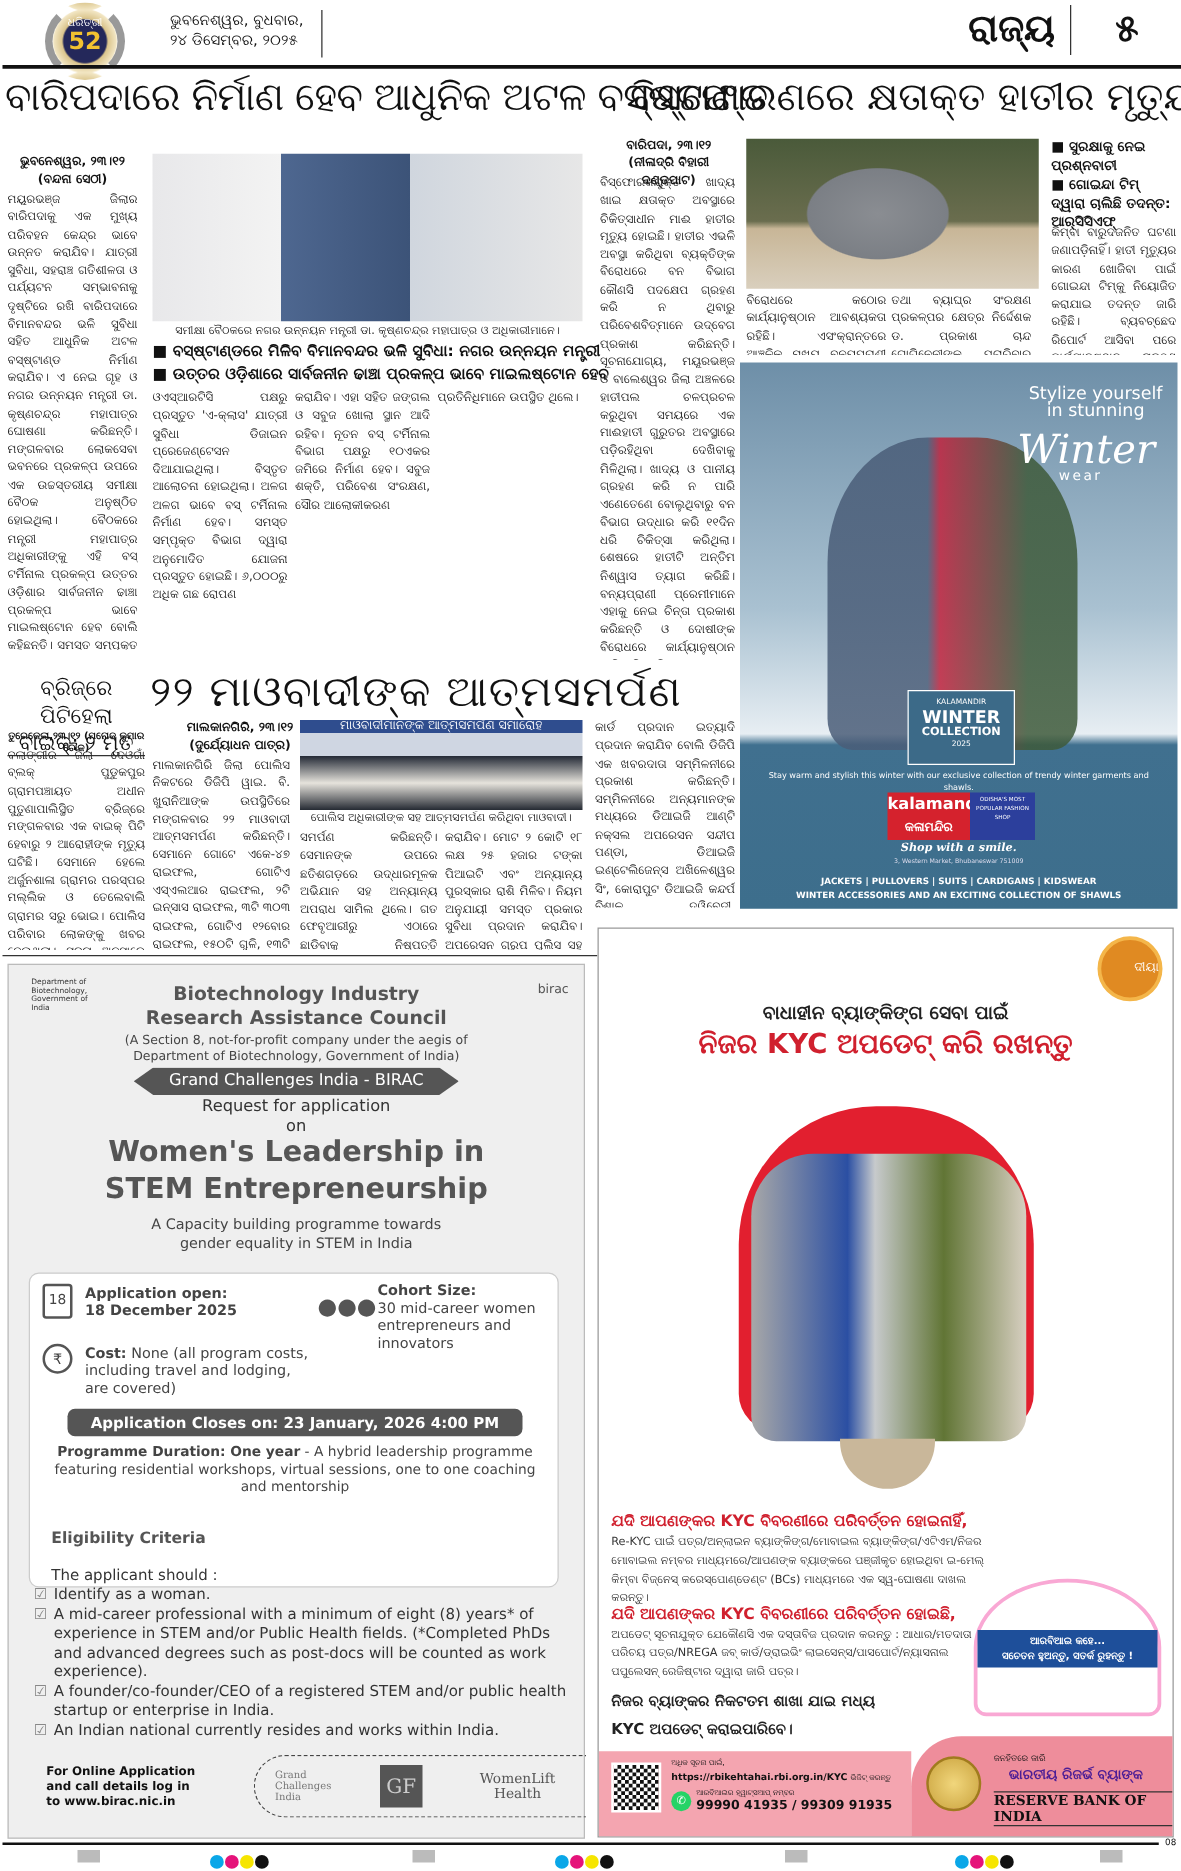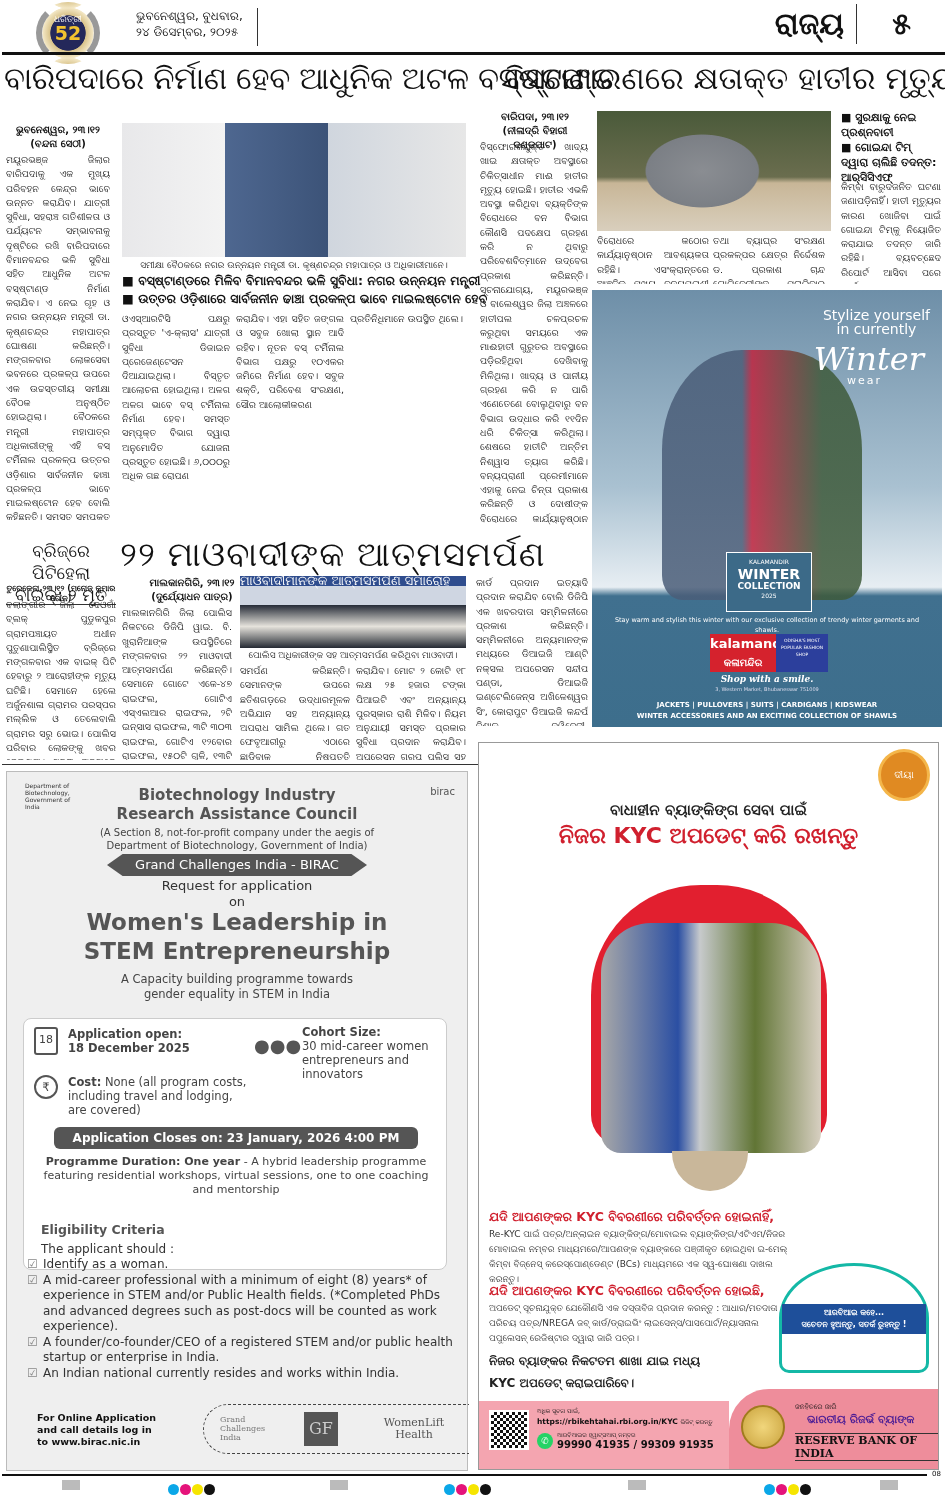--- a/index.html
+++ b/index.html
@@ -31,42 +31,42 @@
 .birac .banner{left:100px;top:82px;width:260px;height:22px;background:#555;color:#fff;text-align:center;font-size:13px;line-height:22px;clip-path:polygon(6% 0,94% 0,100% 50%,94% 100%,6% 100%,0 50%)}
 .birac .rfa{left:0;top:106px;width:100%;text-align:center;font-size:13px;color:#333;line-height:16px}
 .birac .big{left:0;top:136px;width:100%;text-align:center;font-size:23px;font-weight:bold;color:#555;line-height:29px}
 .birac .cap{left:0;top:200px;width:100%;text-align:center;font-size:11.5px;color:#444;line-height:15px}
 .birac .box{left:16px;top:246px;width:424px;height:252px;background:#fff;border:1px solid #ccc;border-radius:8px}
 .box .k{font-weight:bold;color:#444}
 .box .item{position:absolute;font-size:11.5px;line-height:14px;color:#444}
 .box .closes{left:30px;top:108px;width:364px;height:22px;background:#555;color:#fff;border-radius:6px;text-align:center;font-size:12px;font-weight:bold;line-height:22px}
 .box .dur{left:10px;top:136px;width:404px;text-align:center;font-size:11px;line-height:14px;color:#444}
 .elig{left:34px;top:450px;width:420px}
-.elig h3{font-size:12.5px;color:#555;margin-bottom:4px}
+.elig h3{font-size:12.5px;color:#555;margin-bottom:15px}
 .elig p{font-size:12px;color:#333;line-height:16px}
 .elig li{list-style:none;font-size:12px;line-height:15.5px;color:#333;padding-left:16px;position:relative;margin-left:-14px}
 .elig li .chk{position:absolute;left:0;top:0;color:#888}
 .birac .foot{left:30px;top:640px;width:120px;text-align:left;font-size:9.5px;font-weight:bold;line-height:12px}
 .birac .partners{left:196px;top:632px;width:266px;height:50px;border:1px dashed #444;border-right:none;border-radius:25px 0 0 25px}
 .kala{left:592px;top:290px;width:350px;height:437px;background:linear-gradient(#6e8fa8,#a9c1d1 45%,#e7eef3 68%,#40708f 70%,#3d6e8c);overflow:hidden}
 .kala .couple{left:70px;top:60px;width:200px;height:250px;background:linear-gradient(90deg,#4a5d78 40%,#c0233d 45%,#3e5a3a 80%);border-radius:40% 40% 10% 10%;opacity:.85}
 .kala .styl{right:12px;top:18px;color:#fff;font-size:14px;text-align:center;line-height:14px}
 .kala .wint{right:18px;top:50px;color:#fff;font-size:32px;font-style:italic;font-family:"DejaVu Serif",serif}
 .kala .wear{right:60px;top:84px;color:#fff;font-size:11px;letter-spacing:2px}
 .kala .coll{left:134px;top:262px;width:86px;height:60px;background:#3c6a88;border:1px solid #fff;color:#fff;text-align:center;font-size:6px;line-height:10px;padding-top:4px}
 .kala .coll b{display:block;font-size:14px;line-height:14px}
 .kala .desc{left:10px;top:325px;width:330px;text-align:center;color:#fff;font-size:6.5px;line-height:10px}
 .kala .brand{left:118px;top:344px;width:118px;height:38px;display:flex}
 .kala .brand .r{background:#d5222d;color:#fff;font-weight:bold;font-size:13px;width:66px;text-align:center;line-height:19px}
 .kala .brand .b{background:#2c3f9c;color:#fff;font-size:4.5px;width:52px;text-align:center;line-height:7px;padding-top:3px}
 .kala .shop{left:0;top:384px;width:100%;text-align:center;color:#fff;font-style:italic;font-weight:bold;font-size:9px;font-family:"DejaVu Serif",serif}
 .kala .addr{left:0;top:396px;width:100%;text-align:center;color:#dde;font-size:5px}
 .kala .cats{left:0;top:410px;width:100%;text-align:center;color:#fff;font-size:7px;font-weight:bold;line-height:11px}
 .rbi{left:478px;top:742px;width:461px;height:728px;border:1px solid #999;background:#fff;overflow:hidden}
-.rbi .diya{right:8px;top:6px;width:52px;height:52px;border-radius:50%;background:#e08a22;border:3px solid #f4b64a;color:#fff;font-size:10px;text-align:center;line-height:46px}
+.rbi .diya{right:8px;top:6px;width:52px;height:52px;border-radius:50%;background:#e08a22;border:3px solid #f4b64a;color:#fff;font-size:10px;text-align:right;line-height:46px}
 .rbi .l1{left:0;top:58px;width:100%;text-align:center;font-size:15px;font-weight:bold;color:#222}
 .rbi .l2{left:0;top:80px;width:100%;text-align:center;font-size:22px;font-weight:bold;color:#d0202e}
 .rbi .bell{left:112px;top:142px;width:236px;height:260px;background:#e21f2f;border-radius:110px 110px 30px 30px}
 .rbi .couple{left:122px;top:180px;width:220px;height:230px;background:linear-gradient(90deg,#a8a8a8 0,#2b4fa3 35%,#c7cacc 45%,#617535 70%,#d7cfc1);border-radius:50px 50px 20px 20px}
 .rbi .clap{left:193px;top:408px;width:76px;height:40px;background:#c9b79a;border-radius:0 0 38px 38px}
 .rbi .h1{left:10px;top:466px;font-size:12.5px;font-weight:bold;color:#d0202e}
 .rbi .p{font-size:9px;line-height:15px;color:#333}
 .rbi .bigk{left:10px;top:607px;font-size:12px;font-weight:bold;line-height:22px;color:#222}
 .rbi .pinkl{left:0;top:658px;width:250px;height:70px;background:#f4a5b0}
 .rbi .pinkr{left:250px;top:646px;width:212px;height:82px;background:#ee8d9b;border-radius:40px 0 0 0}
@@ -128,32 +128,32 @@
 <div class="abs" style="left:6px;top:584px;width:110px;font-size:8px;font-weight:bold;text-align:center;border-bottom:1px solid #333">ତୁରେକେଲା,୨୩।୧୨ (ମନୋଜ କୁମାର ଚୌଳ)</div>
 <div class="abs col" style="left:6px;top:598px;width:110px;height:162px">ବଲାଙ୍ଗୀର ଜିଲା ଦେଓଗାଁ ବ୍ଲକ୍ ପୁଡୁକପୁର ଗ୍ରାମପଞ୍ଚାୟତ ଅଧୀନ ପୁତୁଣାପାଲିସ୍ଥିତ ବ୍ରିଜ୍‌ରେ ମଙ୍ଗଳବାର ଏକ ବାଇକ୍ ପିଟି ହେବାରୁ ୨ ଆରୋହୀଙ୍କ ମୃତ୍ୟୁ ଘଟିଛି। ସେମାନେ ହେଲେ ଅର୍ଜୁନଶାଳା ଗ୍ରାମର ପରସ୍ପର ମଲ୍ଲିକ ଓ ତେଲେବାଲି ଗ୍ରାମର ସରୁ ଭୋଇ। ପୋଲିସ ପରିବାର ଲୋକଙ୍କୁ ଖବର ଦେଇଥିଲା। ସୂଚନା ଅନୁସାରେ ବାଇକ୍ ଚାଳକ ନିୟନ୍ତ୍ରଣ ହରାଇବାରୁ ଏହି ଦୁର୍ଘଟଣା ଘଟିଛି। ସ୍ଥାନୀୟ ଲୋକେ ଦୁଇ ଆହତଙ୍କୁ ଉଦ୍ଧାର କରି ତୁରେକେଲା ଗୋଷ୍ଠୀ ସ୍ୱାସ୍ଥ୍ୟକେନ୍ଦ୍ରକୁ ନେଇଥିଲେ। ଡାକ୍ତର ମୃତ ଘୋଷଣା କରିଥିଲେ। ପୋଲିସ ଅପମୃତ୍ୟୁ ମାମଲା (ନଂ.୧୯୧୧୬/୨୫) ରୁଜୁକରିଛି।</div>
 
 <div class="abs hl3">୨୨ ମାଓବାଦୀଙ୍କ ଆତ୍ମସମର୍ପଣ</div>
 <div class="abs" style="left:137px;top:576px;width:110px">
   <div class="byline">ମାଲକାନଗିରି, ୨୩।୧୨</div>
   <div class="byline">(ଦୁର୍ଯ୍ୟୋଧନ ପାତ୍ର)</div>
 </div>
 <div class="abs col" style="left:122px;top:606px;width:110px;height:154px">ମାଲକାନଗିରି ଜିଲା ପୋଲିସ ନିକଟରେ ଡିଜିପି ୱାଇ. ବି. ଖୁରାନିଆଙ୍କ ଉପସ୍ଥିତିରେ ମଙ୍ଗଳବାର ୨୨ ମାଓବାଦୀ ଆତ୍ମସମର୍ପଣ କରିଛନ୍ତି। ସେମାନେ ଗୋଟେ ଏକେ-୪୭ ରାଇଫଲ, ଗୋଟିଏ ଏସ୍‌ଏଲଆର ରାଇଫଲ, ୨ଟି ଇନ୍‌ସାସ ରାଇଫଲ, ୩ଟି ୩୦୩ ରାଇଫଲ, ଗୋଟିଏ ୧୨ବୋର ରାଇଫଲ, ୧୫୦ଟି ଗୁଳି, ୧୩ଟି ଟିଫିନ୍ ବୋମା, ୨୦ କିଲୋ ବିସ୍ଫୋରକ ସହ ଅନ୍ୟ ସାମଗ୍ରୀ ପୋଲିସକୁ</div>
 <div class="photo" style="left:240px;top:576px;width:226px;height:72px;background:linear-gradient(#2f4d8e 0,#2f4d8e 14%,#cfd6e2 14%,#cfd6e2 40%,#242a36 40%,#e6e3dc 70%,#252a33)">
-  <div style="color:#fff;font-size:13px;text-align:left;line-height:10px">ମାଓବାଦୀମାନଙ୍କ ଆତ୍ମସମର୍ପଣ ସମାରୋହ</div>
+  <div style="color:#fff;font-size:10px;text-align:center;line-height:10px">ମାଓବାଦୀମାନଙ୍କ ଆତ୍ମସମର୍ପଣ ସମାରୋହ</div>
 </div>
 <div class="abs caption" style="left:240px;top:650px;width:226px">ପୋଲିସ ଅଧିକାରୀଙ୍କ ସହ ଆତ୍ମସମର୍ପଣ କରିଥିବା ମାଓବାଦୀ।</div>
 <div class="abs col" style="left:240px;top:664px;width:110px;height:96px">ସମର୍ପଣ କରିଛନ୍ତି। ସେମାନଙ୍କ ଉପରେ ଛତିଶଗଡ଼ରେ ଉଦ୍ଧାରମୂଳକ ଅଭିଯାନ ସହ ଅନ୍ୟାନ୍ୟ ଅପରାଧ ସାମିଲ ଥିଲେ। ଗତ ଫେବୃଆରୀରୁ ଏଠାରେ ଛାଡ଼ିବାକୁ ନିଷ୍ପତ୍ତି ନେଇଥିଲେ। ମାଓବାଦମୁକ୍ତ ଓଡ଼ିଶା ଲକ୍ଷ୍ୟରେ ସେମାନେ ମୂଳସ୍ରୋତକୁ ଫେରିଛନ୍ତି। ସରକାରଙ୍କ ତରଫରୁ ମାଓବାଦୀଙ୍କୁ ୨୫ ହଜାର ଟଙ୍କା ଲେଖାଏଁ ପ୍ରଦାନ</div>
 <div class="abs col" style="left:356px;top:664px;width:110px;height:96px">କରାଯିବ। ମୋଟ ୨ କୋଟି ୧୮ ଲକ୍ଷ ୨୫ ହଜାର ଟଙ୍କା ପିଆଇଟି ଏବଂ ଅନ୍ୟାନ୍ୟ ପୁରସ୍କାର ରାଶି ମିଳିବ। ନିୟମ ଅନୁଯାୟୀ ସମସ୍ତ ପ୍ରକାର ସୁବିଧା ପ୍ରଦାନ କରାଯିବ। ଅପରେସନ ଗ୍ରୁପ ପୁଲିସ ସହ ମାଓବାଦୀଙ୍କୁ ଘର, ବିବାହ ସହାୟତା, ୧୦ ହଜାର ଟଙ୍କା ଭତ୍ତା ଓ ଅନ୍ୟାନ୍ୟ ସୁବିଧା ମିଳିବ। ରାଜ୍ୟ ସରକାରଙ୍କ ଆତ୍ମସମର୍ପଣ ଓ ଥଇଥାନ ନୀତିରେ ପରିଚୟପତ୍ର ଉପଲବ୍ଧ କରାଯିବ ଏବଂ ସ୍ୱାସ୍ଥ୍ୟ</div>
 <div class="abs col" style="left:476px;top:576px;width:112px;height:150px">କାର୍ଡ ପ୍ରଦାନ ଇତ୍ୟାଦି ପ୍ରଦାନ କରାଯିବ ବୋଲି ଡିଜିପି ଏକ ଖବରଦାତା ସମ୍ମିଳନୀରେ ପ୍ରକାଶ କରିଛନ୍ତି। ସମ୍ମିଳନୀରେ ଅନ୍ୟମାନଙ୍କ ମଧ୍ୟରେ ଡିଆଇଜି ଆଣ୍ଟି ନକ୍ସଲ ଅପରେସନ ସନ୍ଦୀପ ପଣ୍ଡା, ଡିଆଇଜି ଇଣ୍ଟେଲିଜେନ୍ସ ଅଖିଳେଶ୍ୱର ସିଂ, କୋରାପୁଟ ଡିଆଇଜି କନ୍ଦର୍ପ ବିଶାଳ ଦ୍ୱିବେଦୀ, ମାଲକାନଗିରି ଜିଲାପାଳ ଆଶିଷ ଈଶ୍ୱର ପାଟିଲ, ଏସ୍‌ପି ଡିଏସଏଫ ଅଧିକାରୀ ବିନୋଦ ପାଟିଲ ଉପସ୍ଥିତ ଥିଲେ।</div>
 
 <div class="abs kala">
   <div class="abs couple"></div>
   <div class="abs styl">
       <div>Stylize yourself</div>
-      <div>in currently</div>
+      <div>in stunning</div>
     </div>
   <div class="abs wint">Winter</div>
   <div class="abs wear">wear</div>
   <div class="abs coll">
     <div>KALAMANDIR</div>
     <b>WINTER</b>
     <div style="font-size:9px;font-weight:bold">COLLECTION</div>
     <div>2025</div>
   </div>
   <div class="abs desc">Stay warm and stylish this winter with our exclusive collection of trendy winter garments and shawls.</div>
@@ -237,21 +237,21 @@
   <div class="abs l1">ବାଧାହୀନ ବ୍ୟାଙ୍କିଙ୍ଗ ସେବା ପାଇଁ</div>
   <div class="abs l2">ନିଜର KYC ଅପଡେଟ୍ କରି ରଖନ୍ତୁ</div>
   <div class="abs bell"></div>
   <div class="abs couple"></div>
   <div class="abs clap"></div>
   <div class="abs h1">ଯଦି ଆପଣଙ୍କର KYC ବିବରଣୀରେ ପରିବର୍ତ୍ତନ ହୋଇନାହିଁ,</div>
   <div class="abs p" style="left:10px;top:484px;width:310px">Re-KYC ପାଇଁ ପତ୍ର/ଅନ୍‌ଲାଇନ ବ୍ୟାଙ୍କିଙ୍ଗ/ମୋବାଇଲ ବ୍ୟାଙ୍କିଙ୍ଗ/ଏଟିଏମ/ନିଜର ମୋବାଇଲ ନମ୍ବର ମାଧ୍ୟମରେ/ଆପଣଙ୍କ ବ୍ୟାଙ୍କରେ ପଞ୍ଜୀକୃତ ହୋଇଥିବା ଇ-ମେଲ୍ କିମ୍ବା ବିଜ୍‌ନେସ୍ କରେସ୍‌ପୋଣ୍ଡେଣ୍ଟ (BCs) ମାଧ୍ୟମରେ ଏକ ସ୍ୱ-ଘୋଷଣା ଦାଖଲ କରନ୍ତୁ।</div>
   <div class="abs h1" style="top:540px">ଯଦି ଆପଣଙ୍କର KYC ବିବରଣୀରେ ପରିବର୍ତ୍ତନ ହୋଇଛି,</div>
   <div class="abs p" style="left:10px;top:558px;width:290px">ଅପଡେଟ୍ ସୂଚନାଯୁକ୍ତ ଯେକୌଣସି ଏକ ଦସ୍ତାବିଜ ପ୍ରଦାନ କରନ୍ତୁ : ଆଧାର/ମତଦାତା ପରିଚୟ ପତ୍ର/NREGA ଜବ୍ କାର୍ଡ/ଡ୍ରାଇଭିଂ ଲାଇସେନ୍ସ/ପାସପୋର୍ଟ/ନ୍ୟାସନାଲ ପପୁଲେସନ୍ ରେଜିଷ୍ଟାର ଦ୍ୱାରା ଜାରି ପତ୍ର।</div>
   <div class="abs bigk" style="width:220px">ନିଜର ବ୍ୟାଙ୍କର ନିକଟତମ ଶାଖା ଯାଇ ମଧ୍ୟ KYC ଅପଡେଟ୍ କରାଇପାରିବେ।</div>
-  <div class="abs" style="left:300px;top:520px;width:150px;height:110px;border-radius:50% 50% 10px 10px;border:3px solid #14b8a6;background:#fff">
+  <div class="abs" style="left:300px;top:520px;width:150px;height:110px;border-radius:50% 50% 10px 10px;border:3px solid #f9a8d4;background:#fff">
     <div style="margin-top:38px;background:#1e4f9a;color:#fff;font-size:8px;text-align:center;font-weight:bold;line-height:12px;padding:3px 0">
         <div>ଆରବିଆଇ କହେ...</div>
         <div>ସଚେତନ ହୁଅନ୍ତୁ, ସତର୍କ ରୁହନ୍ତୁ !</div>
       </div>
   </div>
   <div class="abs pinkl"></div>
   <div class="abs pinkr"></div>
   <div class="abs qr"></div>
   <div class="abs" style="left:58px;top:664px;font-size:6px">ଅଧିକ ସୂଚନା ପାଇଁ,</div>
   <div class="abs" style="left:58px;top:674px;font-size:7.5px;font-weight:bold"><span>https://rbikehtahai.rbi.org.in/KYC</span> <span style="font-weight:normal;font-size:6px">ଭିଜିଟ୍ କରନ୍ତୁ</span></div>

